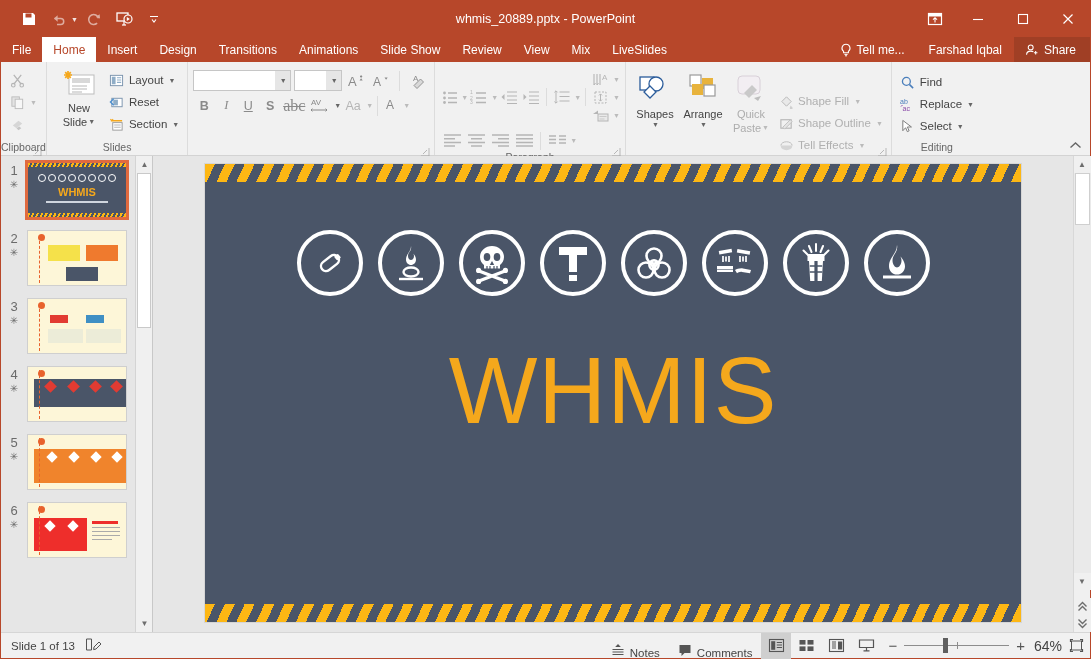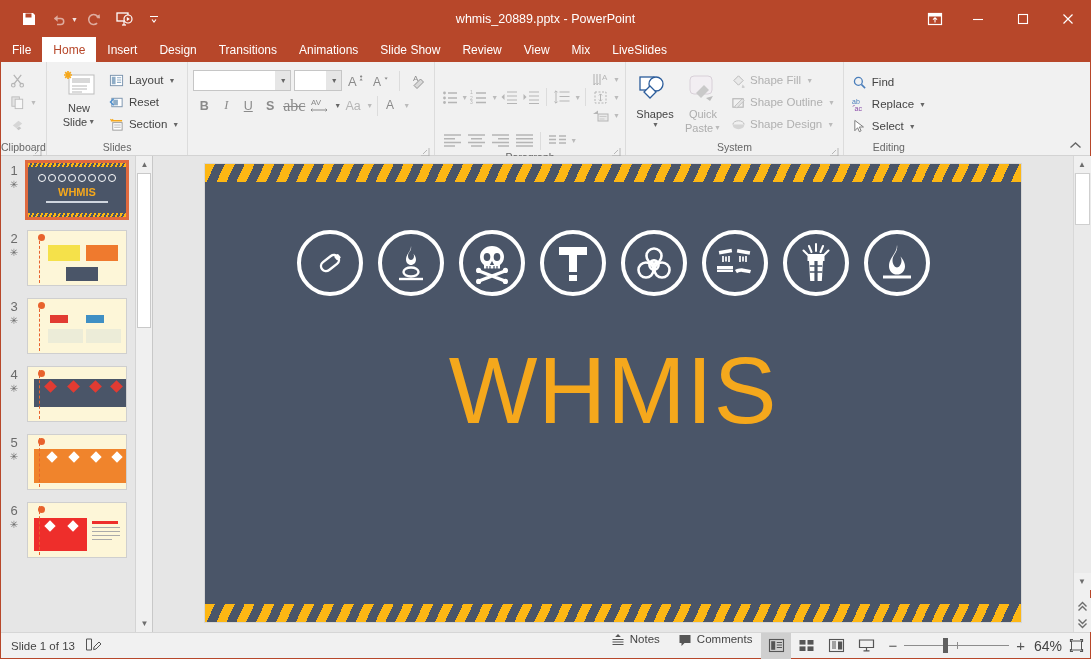--- a/index.html
+++ b/index.html
@@ -202,21 +202,21 @@
   }
   .sb-gap { height: 8px; }
 
   
   .statusbar {
     height: 26px; background: #f1f1f1; border-top: 1px solid #d6d6d6;
     display: flex; align-items: center; font-size: 11.5px; color: #444; flex: none;
   }
   .sb-left { display: flex; align-items: center; gap: 10px; padding-left: 10px; }
   .sb-right { margin-left: auto; display: flex; align-items: center; height: 26px; }
-  .sb-item { display: flex; align-items: flex-start; gap: 5px; padding: 0 9px; height: 26px; }
+  .sb-item { display: flex; align-items: flex-end; gap: 5px; padding: 0 9px; height: 26px; }
   .view-btn {
     width: 30px; height: 26px; display: flex; align-items: center; justify-content: center;
     color: #555;
   }
   .view-btn.active { background: #cfcfcf; }
   .zoom-wrap { display: flex; align-items: center; gap: 7px; padding: 0 7px; }
   .zoom-track { width: 105px; height: 26px; position: relative; display:flex; align-items:center;}
   .zoom-line { position: absolute; left:0; right:0; height: 1px; background: #8d8d8d; }
   .zoom-tick { position: absolute; left: 50%; width: 1px; height: 7px; background: #8d8d8d; top: 9px;}
   .zoom-handle { position: absolute; left: 37%; width: 5px; height: 15px; background: #5f5f5f; top: 5px;}
@@ -296,20 +296,38 @@
     <div class="tab active">Home</div>
     <div class="tab">Insert</div>
     <div class="tab">Design</div>
     <div class="tab">Transitions</div>
     <div class="tab">Animations</div>
     <div class="tab">Slide Show</div>
     <div class="tab">Review</div>
     <div class="tab">View</div>
     <div class="tab">Mix</div>
     <div class="tab">LiveSlides</div>
+    <div class="tab-right">
+      <div class="tellme">
+        <svg width="12" height="14" viewBox="0 0 12 14">
+            <path d="M6 1.2a4 4 0 0 0-2.4 7.2v1.4h4.8V8.4A4 4 0 0 0 6 1.2z" fill="none" stroke="#fff" stroke-width="1.1"></path>
+            <path d="M4.4 11.4h3.2M5 12.8h2" stroke="#fff" stroke-width="1"></path>
+          </svg>
+        <span>Tell me...</span>
+      </div>
+      <div class="username">Farshad Iqbal</div>
+      <div class="share">
+        <svg width="14" height="14" viewBox="0 0 16 16">
+            <circle cx="6.5" cy="5" r="2.8" fill="none" stroke="#fff" stroke-width="1.2"></circle>
+            <path d="M1.8 13.5c0-2.6 2.1-4.2 4.7-4.2 1.2 0 2.3.3 3.1.9" fill="none" stroke="#fff" stroke-width="1.2"></path>
+            <path d="M12.2 9.2v4M10.2 11.2h4" stroke="#fff" stroke-width="1.2"></path>
+          </svg>
+        <span>Share</span>
+      </div>
+    </div>
   </div>
 
   <div class="ribbon">
 
     <div class="group" id="g-clipboard">
       <div class="group-body">
         <div class="col" style="padding-top:2px;">
           <div class="small-btn disabled">
             <span class="icon-sq">
                 <svg width="15" height="15" viewBox="0 0 16 16">
@@ -587,35 +605,47 @@
           <span class="shape-gallery">
             <svg width="38" height="32" viewBox="0 0 38 32">
                 <rect x="4" y="5" width="14" height="13" fill="#fff" stroke="#2b5c9b" stroke-width="1.3"></rect>
                 <path d="M20 5a7 7 0 0 1 0 14 7 7 0 0 1 0-14z" fill="#fff" stroke="#2b5c9b" stroke-width="1.3"></path>
                 <path d="M14 14l6 6-6 6-6-6z" fill="#fff" stroke="#2b5c9b" stroke-width="1.3"></path>
               </svg>
           </span>
           <span class="lbl">Shapes</span>
           <span class="caret">▼</span>
         </div>
+        <div class="big-btn" style="width:48px;">
+          <span class="shape-gallery">
+            <svg width="34" height="32" viewBox="0 0 34 32">
+                <rect x="4" y="3" width="11" height="11" fill="#fff" stroke="#9a9a9a" stroke-width="1.2"></rect>
+                <rect x="16" y="6" width="11" height="11" fill="#e8b33c"></rect>
+                <rect x="6" y="12" width="11" height="11" fill="#e8b33c"></rect>
+                <rect x="18" y="13" width="11" height="11" fill="#fff" stroke="#9a9a9a" stroke-width="1.2"></rect>
+              </svg>
+          </span>
+          <span class="lbl">Arrange</span>
+          <span class="caret">▼</span>
+        </div>
         <div class="big-btn disabled" style="width:48px;">
           <span class="shape-gallery">
             <svg width="34" height="30" viewBox="0 0 34 30">
                 <rect x="4" y="3" width="22" height="18" rx="4" fill="#f2eef2" stroke="#d8d0d8"></rect>
                 <path d="M10 20l8-8 5 5-8 8z" fill="#c9c9c9"></path>
                 <path d="M20 25l4 3 3-5z" fill="#bdbdbd"></path>
               </svg>
           </span>
           <span class="lbl">Quick</span>
           <span class="row">
               <span class="lbl">Paste</span>
               <span class="caret dim">▼</span>
             </span>
         </div>
-        <div class="col" style="padding-top:2px;">
+        <div class="col" style="padding-top:2px;margin-top:21px;">
           <div class="small-btn disabled">
             <span class="icon-sq">
                 <svg width="15" height="15" viewBox="0 0 16 16">
                   <path d="M3 8l5-5 5 5-5 5z" fill="#e9e9e9" stroke="#b5b5b5"></path>
                   <path d="M12 12c1.5 1.5 2.5 2 2.5 3a1.5 1.5 0 0 1-3 0c0-1 1-1.5 .5-3z" fill="#cfcfcf"></path>
                 </svg>
               </span>
             <span>Shape Fill</span>
             <span class="caret dim">▼</span>
           </div>
@@ -629,21 +659,21 @@
             <span>Shape Outline</span>
             <span class="caret dim">▼</span>
           </div>
           <div class="small-btn disabled">
             <span class="icon-sq">
                 <svg width="15" height="15" viewBox="0 0 16 16">
                   <path d="M2 9a6 4 0 0 1 12 0 6 4 0 0 1-12 0z" fill="#d5d5d5"></path>
                   <path d="M2 8a6 4 0 0 1 12 0" fill="#f0f0f0" stroke="#b5b5b5" stroke-width=".9"></path>
                 </svg>
               </span>
-            <span>Shape Design</span>
+            <span>Tell Effects</span>
             <span class="caret dim">▼</span>
           </div>
         </div>
       </div>
       <div class="group-label">System</div>
       <span class="dlg-launcher">
         <svg width="10" height="10" viewBox="0 0 10 10">
             <path d="M1 9h8V1" fill="none" stroke="#888" stroke-width="1"></path>
             <path d="M3 7l4-4" stroke="#888" stroke-width="1"></path>
           </svg>

